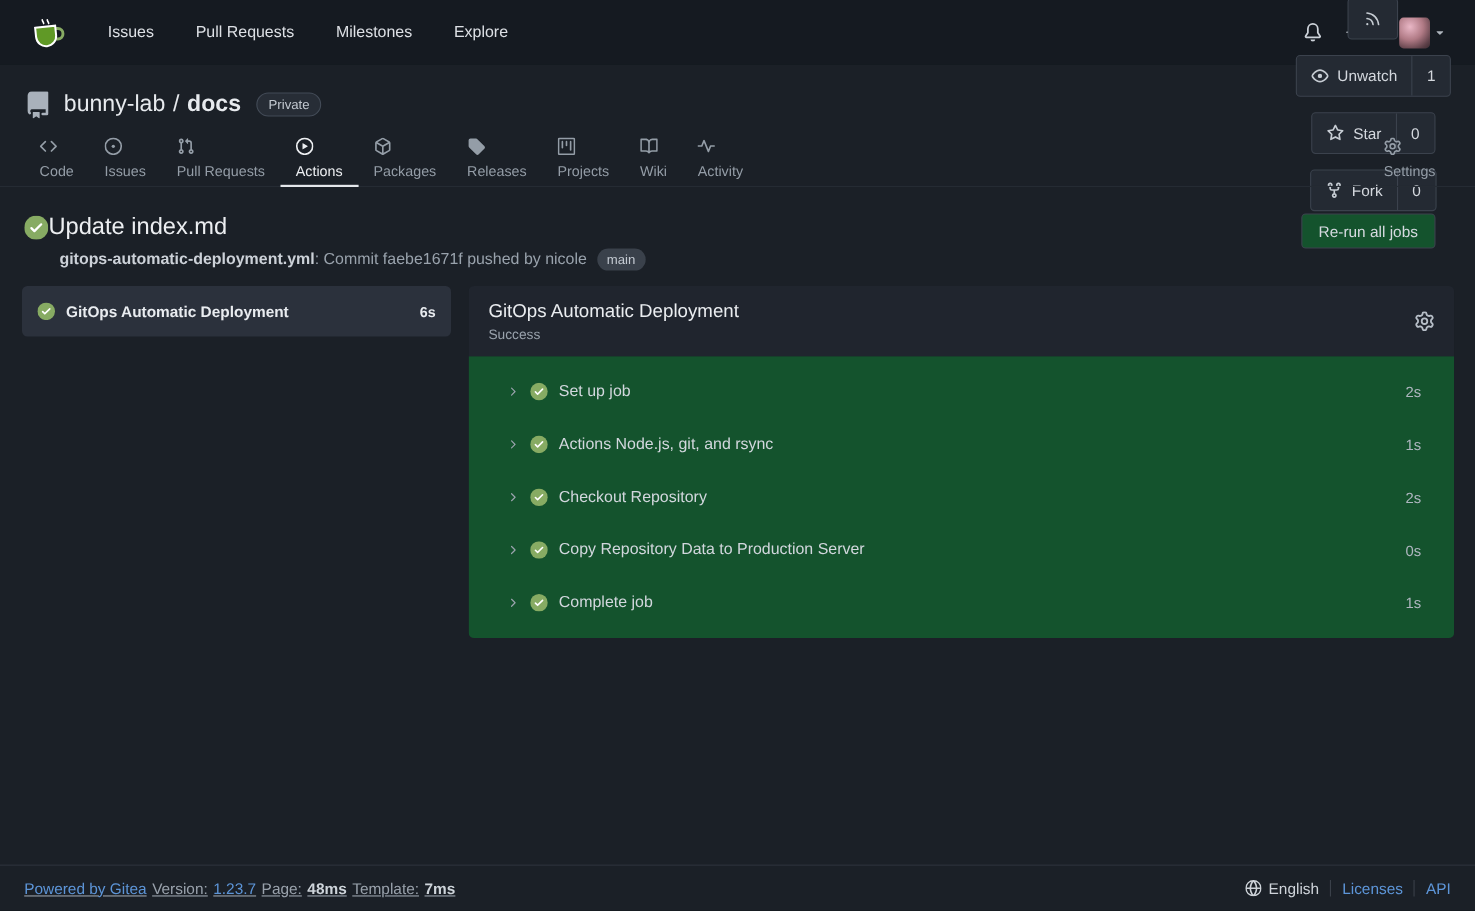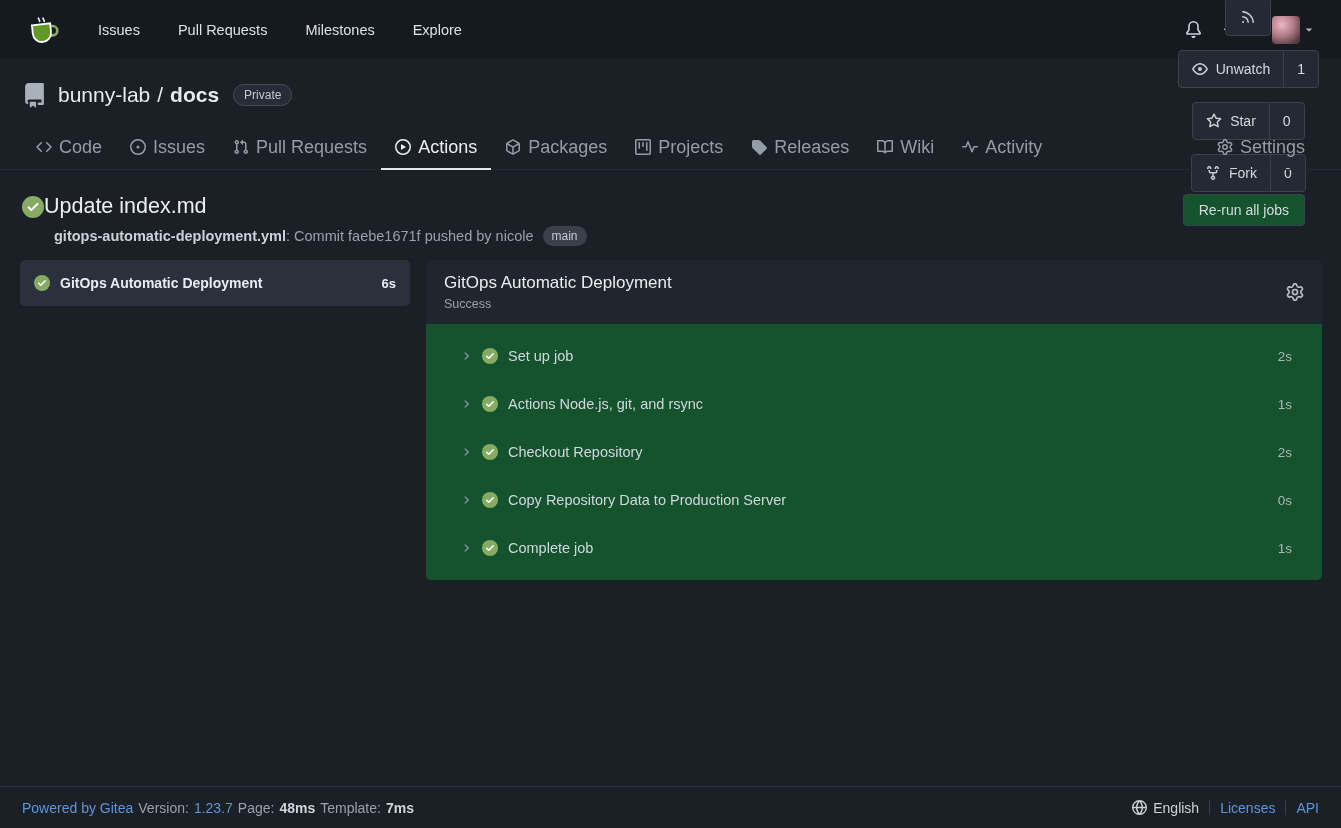--- a/index.html
+++ b/index.html
@@ -36,21 +36,21 @@
     border: 1px solid #434b57; border-radius: 12px; padding: 3px 10px; }
   .repo-actions { margin-left: auto; display: flex; gap: 14px; align-items: center; flex-direction: column; }
   .btn-group { display: flex; height: 38px; background: #242a33; border: 1px solid #3b424d; border-radius: 4px; overflow: hidden; }
   .btn-seg { display: flex; align-items: center; gap: 8px; padding: 0 13px; font-size: 14px; color: #d4d8de; cursor: pointer; }
   .btn-seg .ic { color: #c6ccd3; }
   .btn-count { border-left: 1px solid #3b424d; }
   .btn-icon-only { padding: 0 14px; }
 
   
   .repo-tabs { margin-top: 10px; padding: 0 22px; display: flex; align-items: stretch; height: 45px; border-bottom: 1px solid #252b33; }
-  .tab { position: relative; display: flex; align-items: center; gap: 7px; padding: 0 14px; font-size: 18px; color: #949da7; }
+  .tab { position: relative; display: flex; align-items: flex-start; gap: 7px; padding: 0 14px; font-size: 13px; color: #949da7; flex-direction: column; }
   .tab .ic { color: #949da7; }
   .tab.active { color: #edeff2; }
   .tab.active .ic { color: #edeff2; }
   .tab.active::after { content: ""; position: absolute; left: 0; right: 0; bottom: -1px; height: 2px; background: #e4e7eb; }
   .tab-spacer { flex: 1; }
 
   
   .run-header { display: flex; align-items: flex-start; padding: 24px 36px 0 22px; flex: none; }
   .run-left { display: flex; flex-direction: column; gap: 7px; }
   .run-title-row { display: flex; align-items: center; }
@@ -77,21 +77,21 @@
   .panel-gear { margin-left: auto; color: #b6bec7; cursor: pointer; }
   .panel-steps { background: #14532d; padding: 8px 0; }
   .step-row { height: 48px; display: flex; align-items: center; gap: 10px; padding: 0 30px 0 34px; cursor: pointer; }
   .step-row .chev { color: #98a1ab; }
   .step-row .sname { font-size: 14.5px; color: #d2d7dd; }
   .step-row .sdur { margin-left: auto; font-size: 13.5px; color: #aeb6bf; }
 
   
   .footer { flex: none; border-top: 1px solid #2d333c; height: 42px; display: flex; align-items: center;
     padding: 0 22px; font-size: 14px; color: #99a1ab; }
-  .footer .left { display: flex; align-items: center; gap: 5px; }
+  .footer .left { display: flex; align-items: center; gap: 5px; text-decoration: underline; }
   .footer a.blue { color: #5d95d8; }
   .footer .val { color: #ced4da; font-weight: 700; }
   .footer .right { margin-left: auto; display: flex; gap: 10px; }
   .footer .lang { display: flex; align-items: center; gap: 6px; color: #ced3d9; cursor: pointer; }
   .footer .sep { width: 1px; height: 15px; background: #3a4049; }
 </style>
 </head>
 <body>
 
 <svg width="0" height="0" style="position:absolute" aria-hidden="true">
@@ -287,29 +287,29 @@
       <span>Actions</span>
     </a>
     <a class="tab">
       <svg class="ic" width="16" height="16">
           <use href="#i-package"></use>
         </svg>
       <span>Packages</span>
     </a>
     <a class="tab">
       <svg class="ic" width="16" height="16">
+          <use href="#i-tag"></use>
+        </svg>
+      <span>Releases</span>
+    </a>
+    <a class="tab">
+      <svg class="ic" width="16" height="16">
           <use href="#i-project"></use>
         </svg>
       <span>Projects</span>
-    </a>
-    <a class="tab">
-      <svg class="ic" width="16" height="16">
-          <use href="#i-tag"></use>
-        </svg>
-      <span>Releases</span>
     </a>
     <a class="tab">
       <svg class="ic" width="16" height="16">
           <use href="#i-book"></use>
         </svg>
       <span>Wiki</span>
     </a>
     <a class="tab">
       <svg class="ic" width="16" height="16">
           <use href="#i-pulse"></use>

